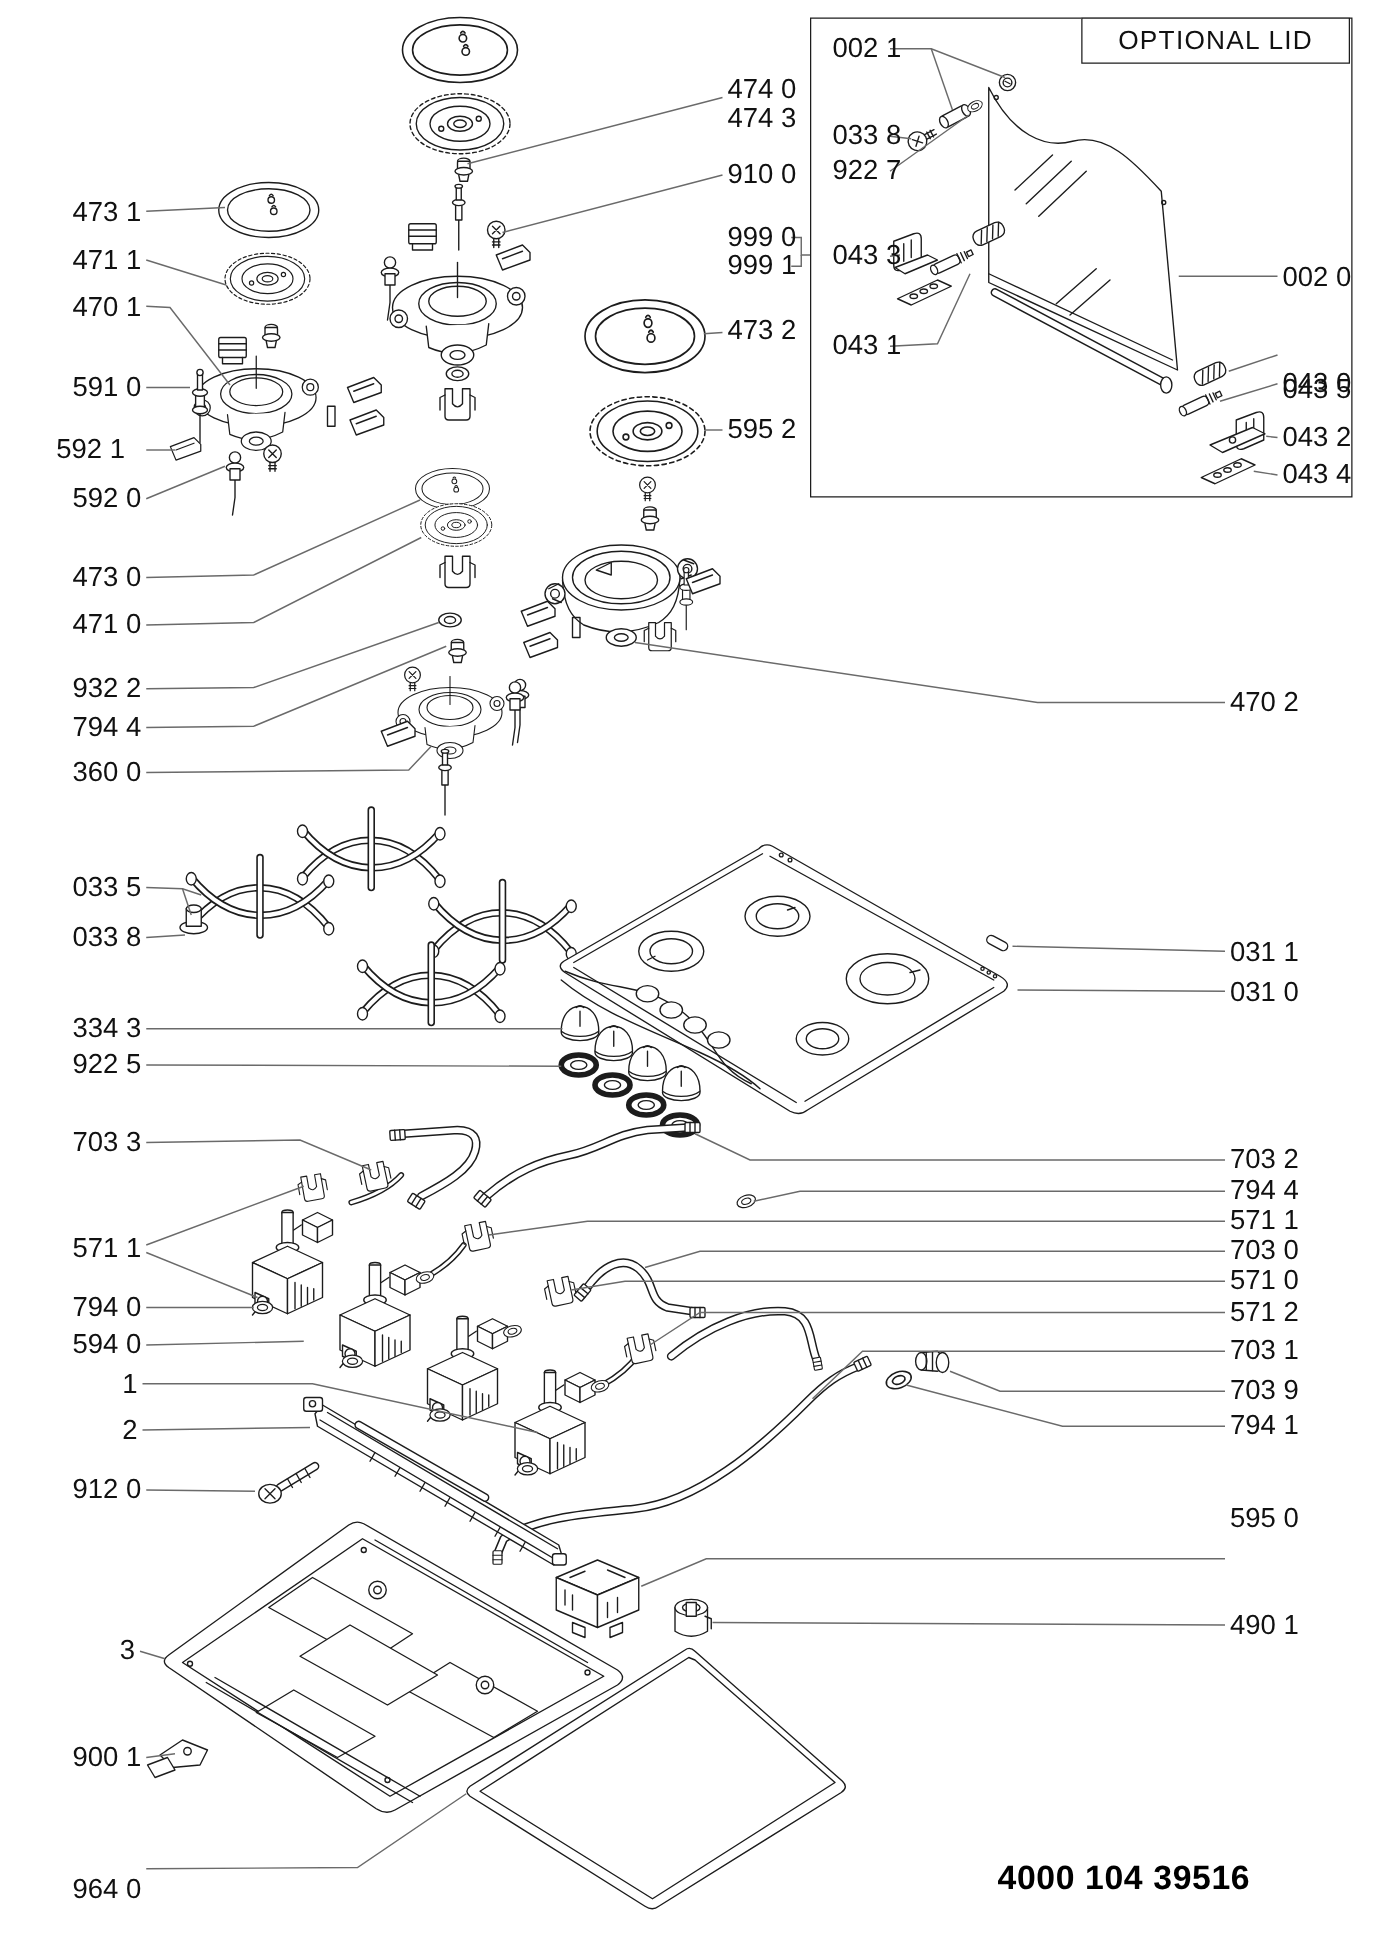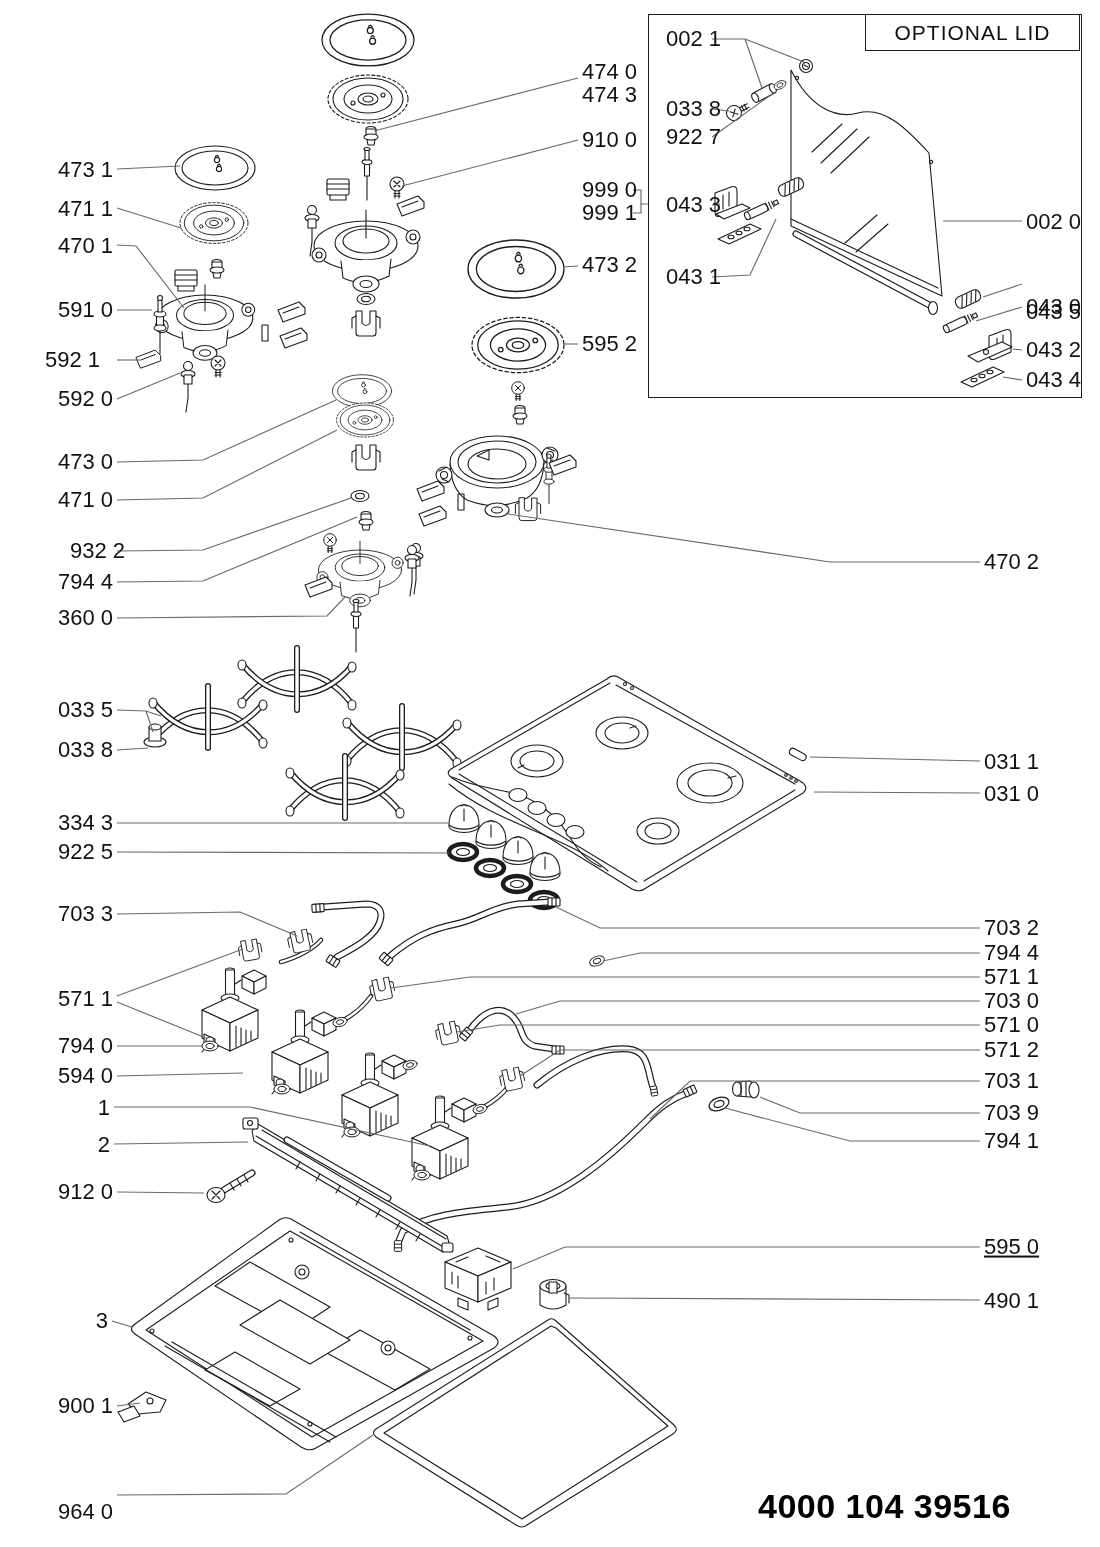--- a/index.html
+++ b/index.html
@@ -19,21 +19,21 @@
   .lid-box{position:absolute;left:648px;top:14px;width:434px;height:384px;
            border:1.6px solid #1c1c1c;z-index:1;box-sizing:border-box;}
   .lid-title{position:absolute;left:865px;top:14px;width:215px;height:37px;
              border:1.6px solid #1c1c1c;z-index:3;box-sizing:border-box;
              display:flex;align-items:center;justify-content:center;background:#fff;
              font-size:21px;letter-spacing:1px;color:#111;}
   #callout-layer{position:absolute;left:0;top:0;width:100%;height:100%;z-index:4;}
   .callout{position:absolute;font-size:22px;line-height:1;color:#111;white-space:pre;
            transform:translateY(-52%);}
   .callout.right{transform:translate(-100%,-52%);}
-  .footer-code{position:absolute;left:758px;top:1487px;z-index:4;font-size:34px;
+  .footer-code{position:absolute;left:798px;top:1487px;z-index:4;font-size:27px;
                font-weight:bold;color:#000;letter-spacing:.5px;}
 </style>
 </head>
 <body>
 
 <div class="stage">
 
   <div class="lid-box"></div>
   <div class="lid-title">
     <span>OPTIONAL LID</span>
@@ -530,21 +530,21 @@
 
   <div id="callout-layer">
       <div class="callout right" style="left: 113px; top: 170px;">473 1</div>
       <div class="callout right" style="left: 113px; top: 209px;">471 1</div>
       <div class="callout right" style="left: 113px; top: 246px;">470 1</div>
       <div class="callout right" style="left: 113px; top: 310px;">591 0</div>
       <div class="callout right" style="left: 100px; top: 360px;">592 1</div>
       <div class="callout right" style="left: 113px; top: 399px;">592 0</div>
       <div class="callout right" style="left: 113px; top: 462px;">473 0</div>
       <div class="callout right" style="left: 113px; top: 500px;">471 0</div>
-      <div class="callout right" style="left: 113px; top: 551px; margin-left: 12px;">932 2</div>
+      <div class="callout right" style="left: 113px; top: 551px;">932 2</div>
       <div class="callout right" style="left: 113px; top: 582px;">794 4</div>
       <div class="callout right" style="left: 113px; top: 618px;">360 0</div>
       <div class="callout right" style="left: 113px; top: 710px;">033 5</div>
       <div class="callout right" style="left: 113px; top: 750px;">033 8</div>
       <div class="callout right" style="left: 113px; top: 823px;">334 3</div>
       <div class="callout right" style="left: 113px; top: 852px;">922 5</div>
       <div class="callout right" style="left: 113px; top: 914px;">703 3</div>
       <div class="callout right" style="left: 113px; top: 999px;">571 1</div>
       <div class="callout right" style="left: 113px; top: 1046px;">794 0</div>
       <div class="callout right" style="left: 113px; top: 1076px;">594 0</div>
@@ -566,21 +566,21 @@
       <div class="callout left" style="left: 984px; top: 794px;">031 0</div>
       <div class="callout left" style="left: 984px; top: 928px;">703 2</div>
       <div class="callout left" style="left: 984px; top: 953px;">794 4</div>
       <div class="callout left" style="left: 984px; top: 977px;">571 1</div>
       <div class="callout left" style="left: 984px; top: 1001px;">703 0</div>
       <div class="callout left" style="left: 984px; top: 1025px;">571 0</div>
       <div class="callout left" style="left: 984px; top: 1050px;">571 2</div>
       <div class="callout left" style="left: 984px; top: 1081px;">703 1</div>
       <div class="callout left" style="left: 984px; top: 1113px;">703 9</div>
       <div class="callout left" style="left: 984px; top: 1141px;">794 1</div>
-      <div class="callout left" style="left: 984px; top: 1247px; text-decoration: underline;">595 0</div>
+      <div class="callout left" style="left: 984px; top: 1215px;">595 0</div>
       <div class="callout left" style="left: 984px; top: 1301px;">490 1</div>
       <div class="callout left" style="left: 666px; top: 39px;">002 1</div>
       <div class="callout left" style="left: 666px; top: 109px;">033 8</div>
       <div class="callout left" style="left: 666px; top: 137px;">922 7</div>
       <div class="callout left" style="left: 666px; top: 205px;">043 3</div>
       <div class="callout left" style="left: 666px; top: 277px;">043 1</div>
       <div class="callout left" style="left: 1026px; top: 222px;">002 0</div>
       <div class="callout left" style="left: 1026px; top: 284px; margin-top: 28px;">043 5</div>
       <div class="callout left" style="left: 1026px; top: 307px;">043 0</div>
       <div class="callout left" style="left: 1026px; top: 350px;">043 2</div>

